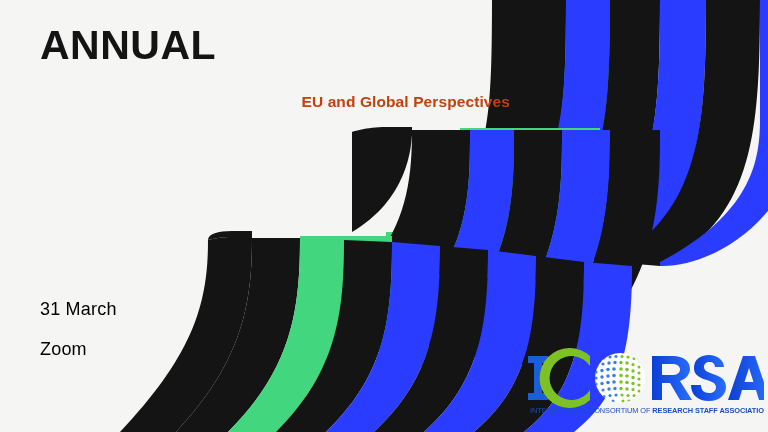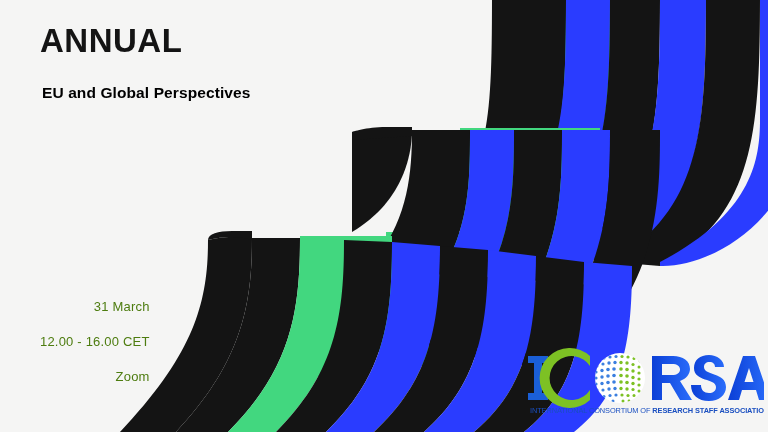--- a/index.html
+++ b/index.html
@@ -9,34 +9,34 @@
     background:#f5f5f4;
   }
   #banner{
     position:relative;width:768px;height:432px;
     background:#f5f5f4;overflow:hidden;
   }
   #wave-graphic{position:absolute;left:0;top:0;width:768px;height:432px;}
 
   #text-block{position:absolute;left:40px;top:22px;width:470px;}
   #title{
-    font-size:33px;line-height:1.14;font-weight:bold;
+    font-size:41px;line-height:1.14;font-weight:bold;
     letter-spacing:0.5px;color:#141414;margin:0;
     text-transform:uppercase;
   }
   #title .ln{display:block;white-space:nowrap;}
   #subtitle{
     margin:24px 0 0 2px;font-size:15.5px;font-weight:bold;
-    color:#000000;letter-spacing:0.1px;
+    color:#c2410c;letter-spacing:0.1px;text-align:right;
   }
 
   #details{position:absolute;left:40px;top:300px;}
   #details .dline{
-    font-size:13px;color:#4d7c0f;line-height:1.0;
-    margin-bottom:22px;letter-spacing:0.2px;text-align:right;
+    font-size:18px;color:#000000;line-height:1.0;
+    margin-bottom:22px;letter-spacing:0.2px;
   }
   #details .dline:last-child{margin-bottom:12px;}
 
   #logo{position:absolute;left:528px;top:348px;width:236px;height:68px;}
   #logo svg{display:block;}
 </style>
 </head>
 <body>
 
 <div id="banner">
@@ -110,21 +110,20 @@
 
   <div id="text-block">
     <h1 id="title">
       <span class="ln">ANNUAL</span>
     </h1>
     <div id="subtitle">EU and Global Perspectives</div>
   </div>
 
   <div id="details">
     <div class="dline">31 March</div>
-    <div class="dline">12.00 - 16.00 CET</div>
     <div class="dline">Zoom</div>
   </div>
 
   <div id="logo">
     <svg width="236" height="68" viewBox="0 0 236 68" xmlns="http://www.w3.org/2000/svg" aria-hidden="true">
       <defs>
         <linearGradient id="rsaGrad" x1="0" y1="0" x2="1" y2="0">
           <stop offset="0" stop-color="#0b3fd6"></stop>
           <stop offset="1" stop-color="#2a6dfb"></stop>
         </linearGradient>

